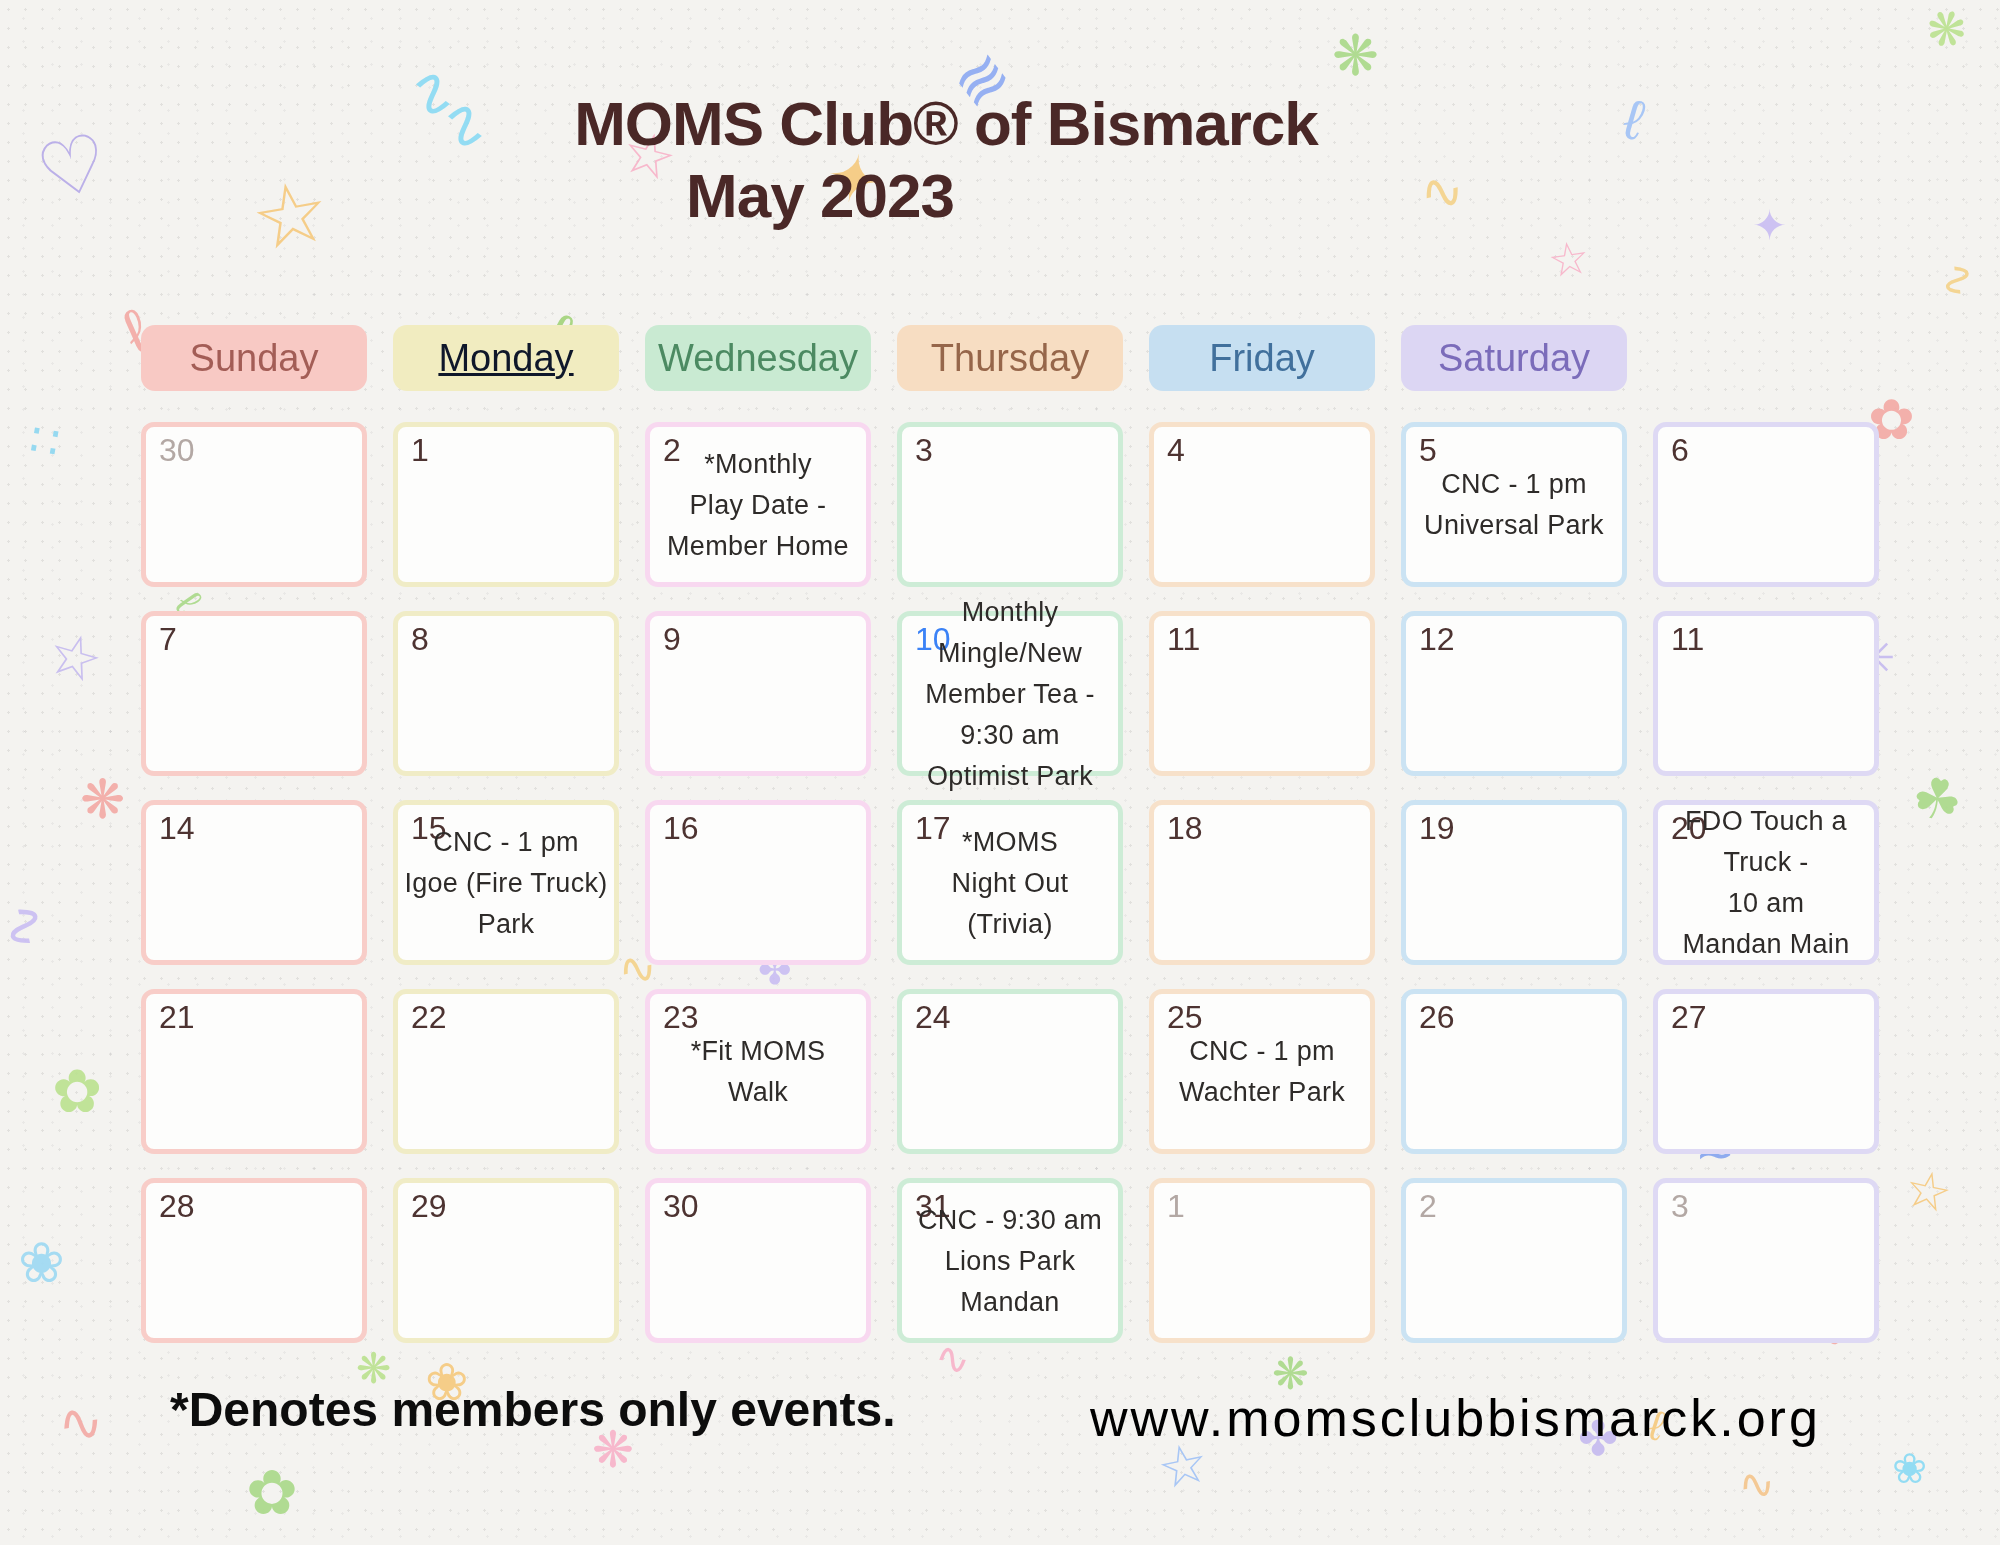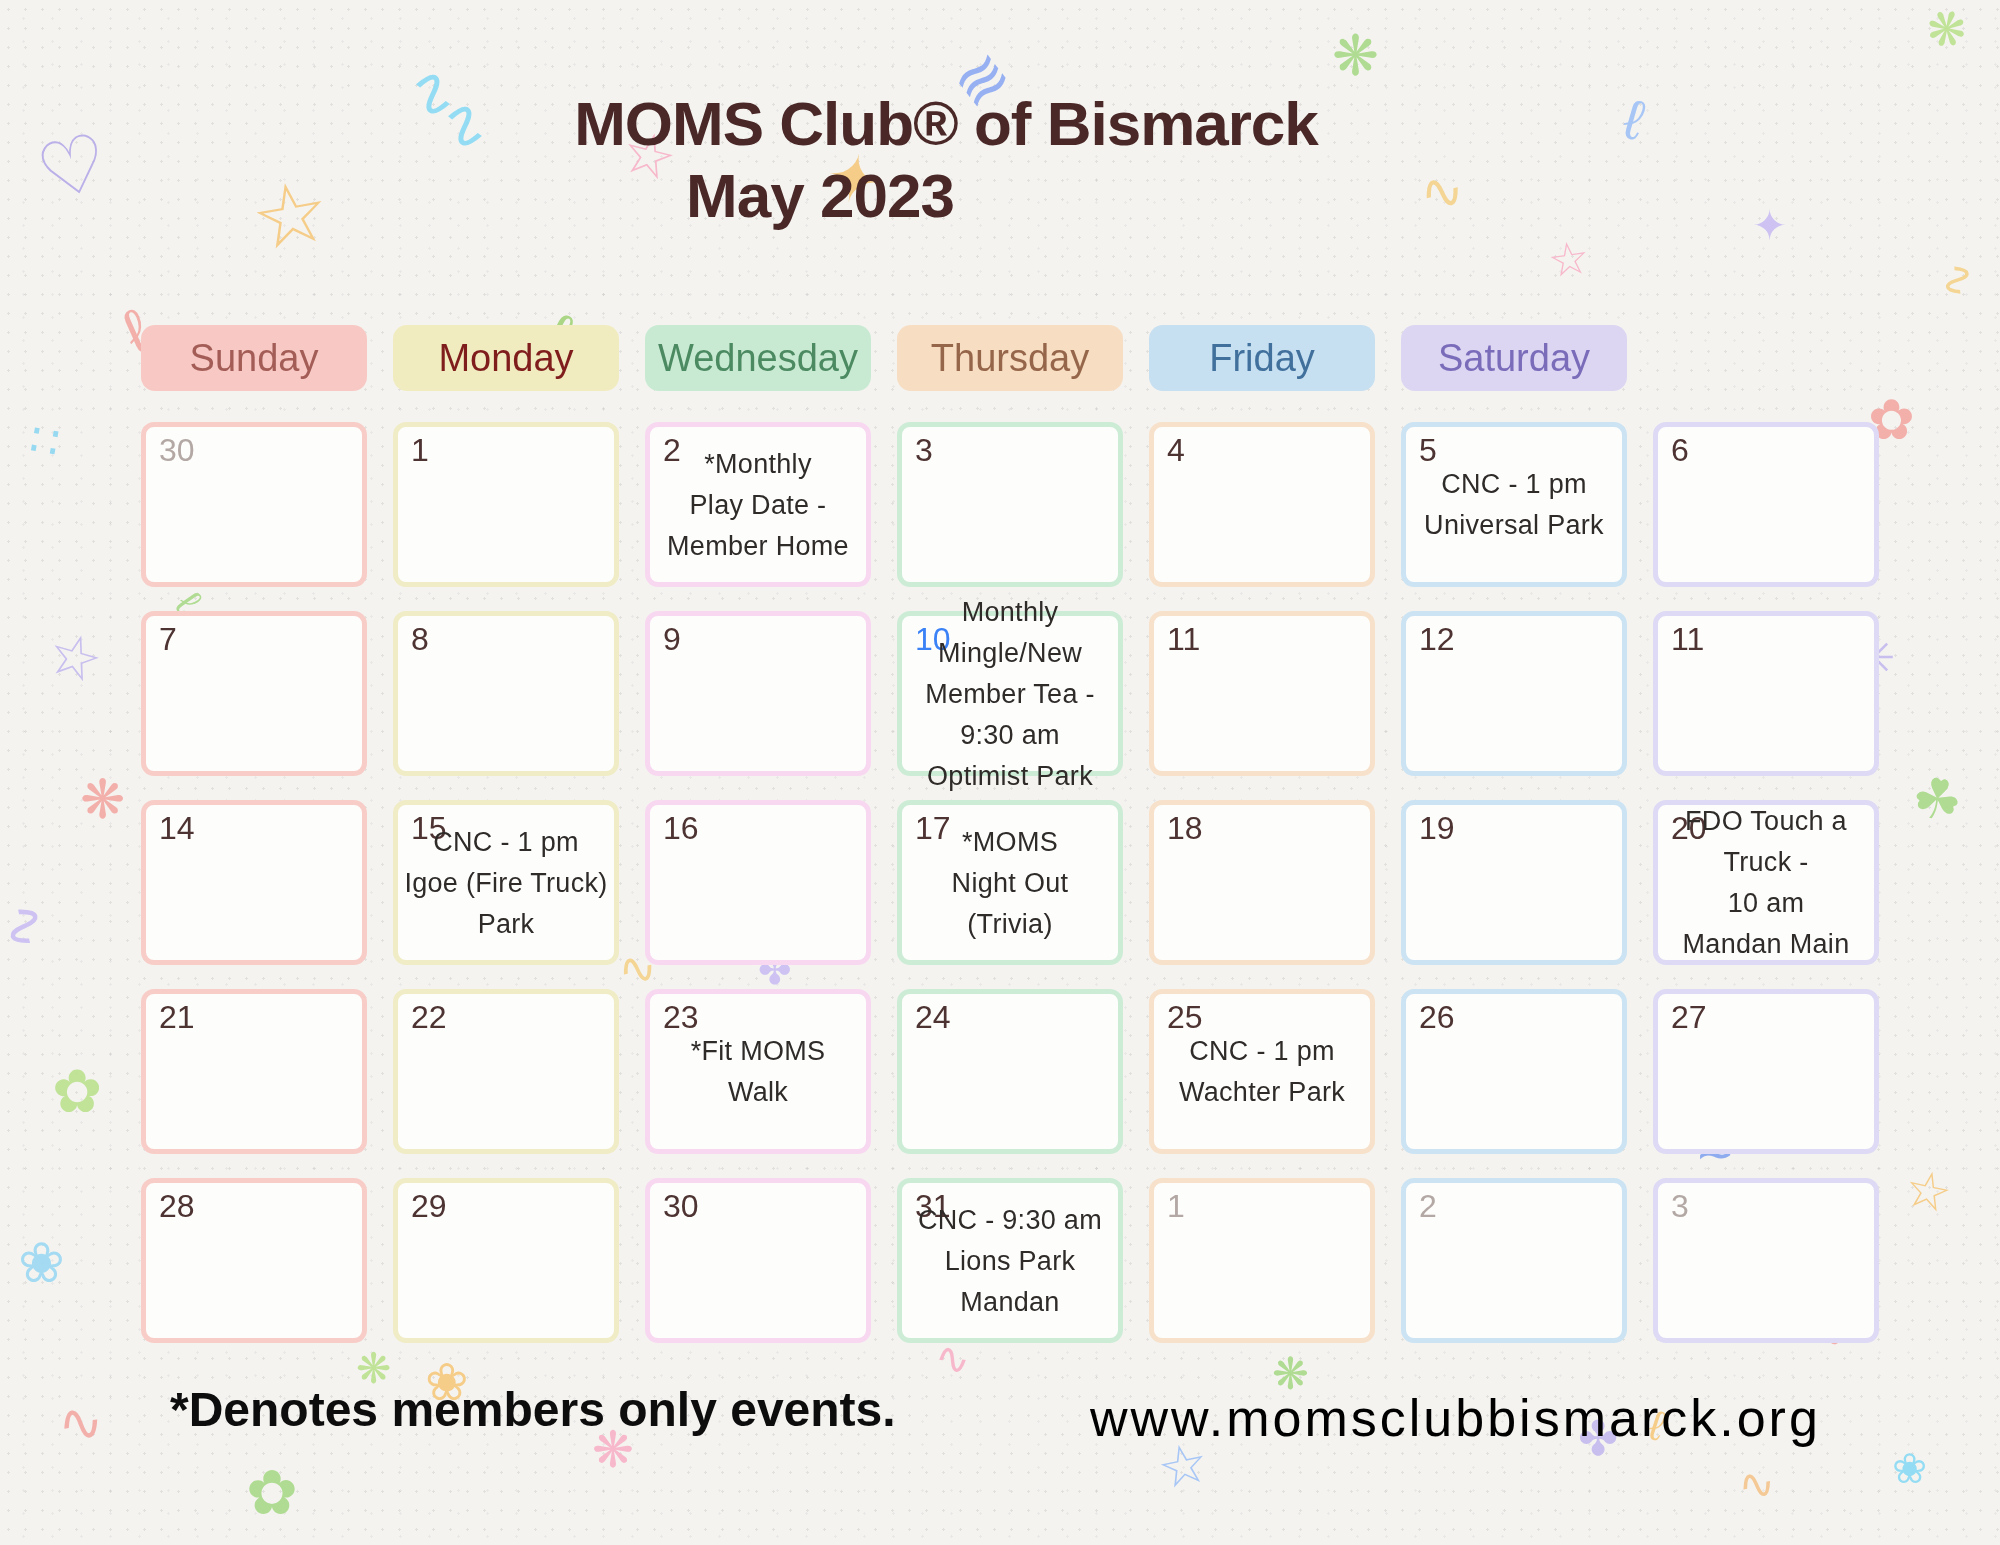--- a/index.html
+++ b/index.html
@@ -125,21 +125,21 @@
       <span class="doodle" style="left: 1272px; top: 1352px; font-size: 44px; color: rgb(171, 218, 139); transform: rotate(0deg);">❋</span>
       <span class="doodle" style="left: 1158px; top: 1438px; font-size: 56px; color: rgb(162, 195, 246); transform: rotate(-12deg);">☆</span>
       <span class="doodle" style="left: 356px; top: 1348px; font-size: 42px; color: rgb(188, 226, 145); transform: rotate(0deg);">❋</span>
     </div>
 
   <h1 class="title" style="color: rgb(74, 40, 39);">MOMS Club® of Bismarck</h1>
   <h2 class="subtitle" style="color: rgb(74, 40, 39);">May 2023</h2>
 
   <div class="weekdays" id="weekdays">
       <div class="weekday" style="background: rgb(248, 201, 196); color: rgb(163, 93, 86);">Sunday</div>
-      <div class="weekday" style="background: rgb(241, 236, 192); color: #7f1d1d;">Monday</div>
+      <div class="weekday" style="background: rgb(241, 236, 192); color: #0f172a; text-decoration: underline;">Monday</div>
       <div class="weekday" style="background: rgb(201, 234, 210); color: rgb(76, 138, 98);">Wednesday</div>
       <div class="weekday" style="background: rgb(247, 221, 194); color: rgb(150, 102, 74);">Thursday</div>
       <div class="weekday" style="background: rgb(198, 223, 241); color: rgb(65, 112, 156);">Friday</div>
       <div class="weekday" style="background: rgb(220, 214, 243); color: rgb(123, 108, 186);">Saturday</div>
     </div>
   <div class="days" id="days">
       <div class="day-cell" style="border-color: rgb(248, 205, 200);">
         <span class="date-num" style="color: rgb(179, 168, 164);">30</span>
       </div>
       <div class="day-cell" style="border-color: rgb(240, 236, 198);">

